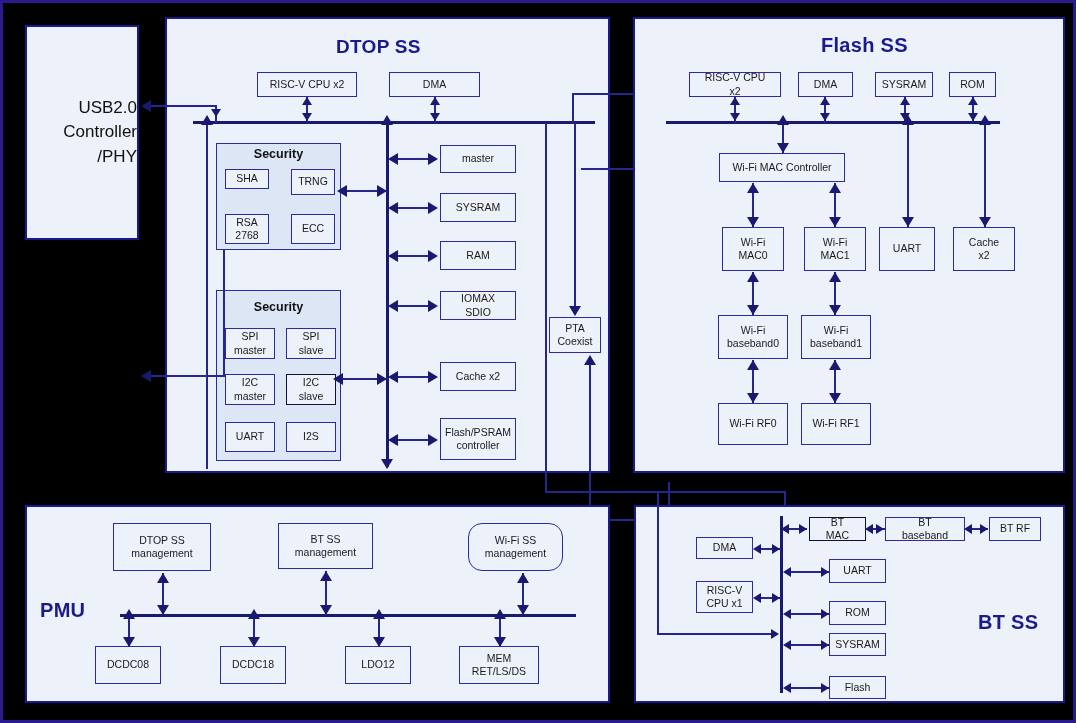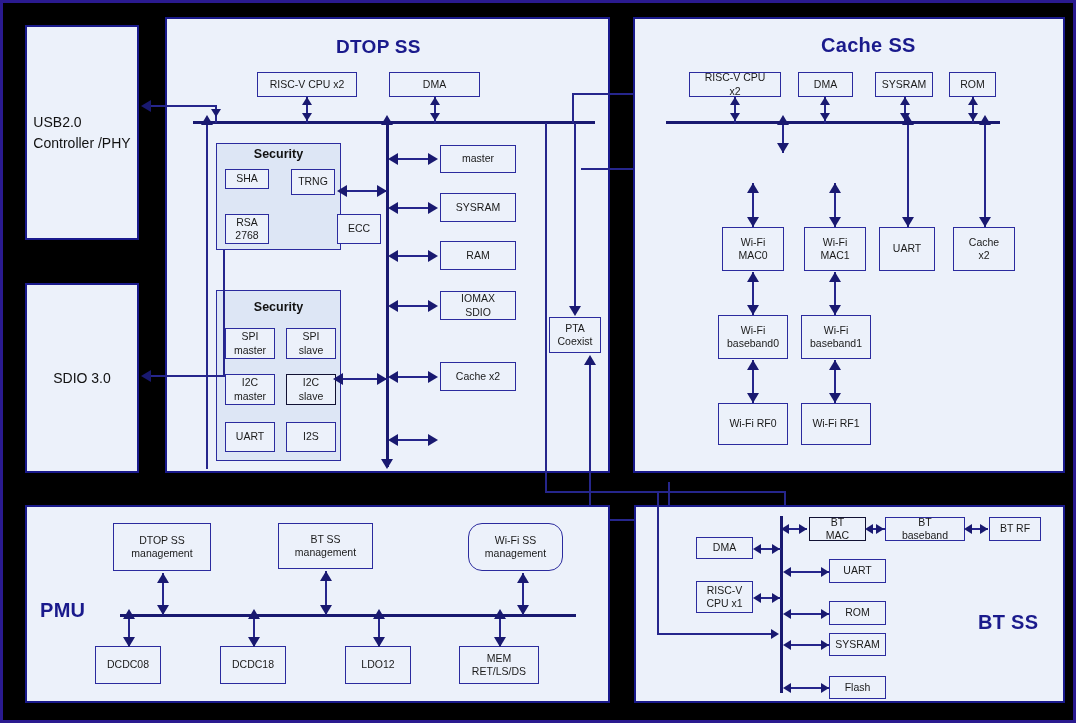--- a/index.html
+++ b/index.html
@@ -24,22 +24,22 @@
     box-sizing: border-box;
   }
   .sidebox {
     position: absolute;
     background: #ecf1fa;
     border: 2px solid #1a1a8c;
     box-sizing: border-box;
     display: flex;
     align-items: center;
     justify-content: center;
-    text-align: left;
-    font-size: 14px;
+    text-align: right;
+    font-size: 17px;
     color: #111111;
     line-height: 1.45;
   }
   .title {
     position: absolute;
     font-weight: bold;
     font-size: 19px;
     color: #1a1a8c;
     letter-spacing: 0.3px;
     white-space: nowrap;
@@ -122,23 +122,20 @@
 
 <div id="canvas">
 
   <div class="sidebox" style="left:22px; top:22px; width:114px; height:215px;">
     <div>
       <div>USB2.0</div>
       <div>Controller /PHY</div>
     </div>
   </div>
 
-  <div class="sidebox" style="left:22px; top:280px; width:114px; height:190px;">
-    <div>SDIO 3.0</div>
-  </div>
 
   <div class="panel" style="left:162px; top:14px; width:445px; height:456px;"></div>
   <div class="title" style="left:333px; top:33px;">DTOP SS</div>
 
   <div class="box" style="left:254px; top:69px; width:100px; height:25px;">
     <span>RISC-V CPU x2</span>
   </div>
   <div class="box" style="left:386px; top:69px; width:91px; height:25px;">
     <span>DMA</span>
   </div>
@@ -168,21 +165,21 @@
   </div>
   <div class="box" style="left:288px; top:166px; width:44px; height:26px;">
     <span>TRNG</span>
   </div>
   <div class="box" style="left:222px; top:211px; width:44px; height:30px;">
     <div>
       <div>RSA</div>
       <div>2768</div>
     </div>
   </div>
-  <div class="box" style="left:288px; top:211px; width:44px; height:30px;margin-left:46px;">
+  <div class="box" style="left:288px; top:211px; width:44px; height:30px;">
     <span>ECC</span>
   </div>
 
   <div class="group" style="left:213px; top:287px; width:125px; height:171px;"></div>
   <div class="group-title" style="left:213px; top:297px; width:125px;">Security</div>
   <div class="box" style="left:222px; top:325px; width:50px; height:31px;">
     <div>
         <div>SPI</div>
          <div>master</div>
       </div>
@@ -235,20 +232,26 @@
     <span>SYSRAM</span>
   </div>
   <div class="box" style="left:437px; top:238px; width:76px; height:29px;">
     <span>RAM</span>
   </div>
   <div class="box" style="left:437px; top:288px; width:76px; height:29px;">
     <span>IOMAX SDIO</span>
   </div>
   <div class="box" style="left:437px; top:359px; width:76px; height:29px;">
     <span>Cache x2</span>
+  </div>
+  <div class="box" style="left:437px; top:415px; width:76px; height:42px;">
+    <div>
+        <div>Flash/PSRAM</div>
+         <div>controller</div>
+      </div>
   </div>
 
   <div class="hline" style="left:390px; top:155px; width:40px;"></div>
   <div class="ar ar-left" style="left:385px; top:150px;"></div>
   <div class="ar ar-right" style="left:425px; top:150px;"></div>
 
   <div class="hline" style="left:390px; top:204px; width:40px;"></div>
   <div class="ar ar-left" style="left:385px; top:199px;"></div>
   <div class="ar ar-right" style="left:425px; top:199px;"></div>
 
@@ -291,21 +294,21 @@
   <div class="vline" style="left:569px; top:90px; height:30px;"></div>
   <div class="hline" style="left:569px; top:90px; width:112px;"></div>
   <div class="vline" style="left:680px; top:90px; height:28px;"></div>
   <div class="ar ar-down ar-sm" style="left:676px; top:108px;"></div>
 
   <div class="vline" style="left:578px; top:165px; height:1.5px;"></div>
   <div class="hline" style="left:578px; top:165px; width:134px;"></div>
   <div class="ar ar-right" style="left:706px; top:160px;"></div>
 
   <div class="panel" style="left:630px; top:14px; width:432px; height:456px;"></div>
-  <div class="bigtitle" style="left:818px; top:31px;">Cache SS</div>
+  <div class="bigtitle" style="left:818px; top:31px;">Flash SS</div>
 
   <div class="box" style="left:686px; top:69px; width:92px; height:25px;">
     <span>RISC-V CPU x2</span>
   </div>
   <div class="box" style="left:795px; top:69px; width:55px; height:25px;">
     <span>DMA</span>
   </div>
   <div class="box" style="left:872px; top:69px; width:58px; height:25px;">
     <span>SYSRAM</span>
   </div>
@@ -324,20 +327,23 @@
   <div class="ar ar-down ar-sm" style="left:817px; top:110px;"></div>
 
   <div class="vline" style="left:901px; top:94px; height:26px;"></div>
   <div class="ar ar-up ar-sm" style="left:897px; top:94px;"></div>
   <div class="ar ar-down ar-sm" style="left:897px; top:110px;"></div>
 
   <div class="vline" style="left:969px; top:94px; height:26px;"></div>
   <div class="ar ar-up ar-sm" style="left:965px; top:94px;"></div>
   <div class="ar ar-down ar-sm" style="left:965px; top:110px;"></div>
 
+  <div class="box" style="left:716px; top:150px; width:126px; height:29px;">
+    <span>Wi-Fi MAC Controller</span>
+  </div>
   <div class="vline" style="left:779px; top:120px; height:30px;"></div>
   <div class="ar ar-up" style="left:774px; top:112px;"></div>
   <div class="ar ar-down" style="left:774px; top:140px;"></div>
 
   <div class="box" style="left:719px; top:224px; width:62px; height:44px;">
     <div>
         <div>Wi-Fi</div>
          <div>MAC0</div>
       </div>
   </div>

